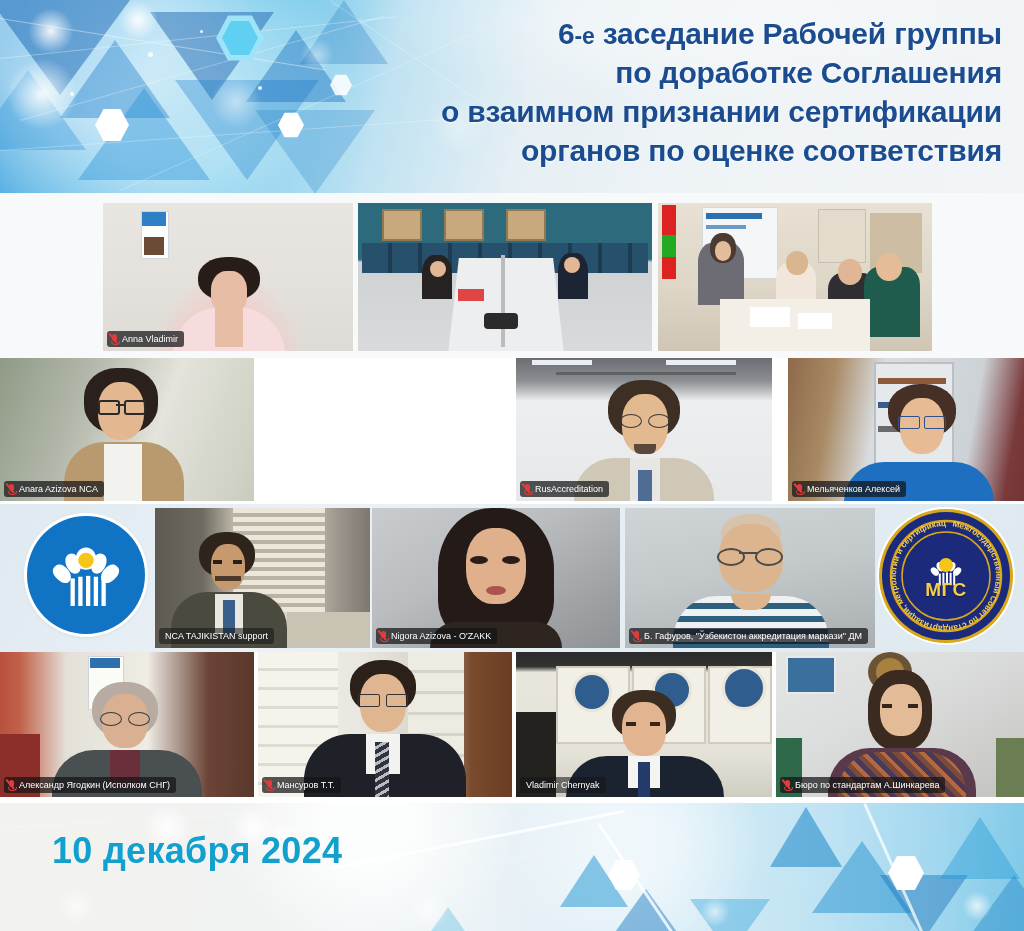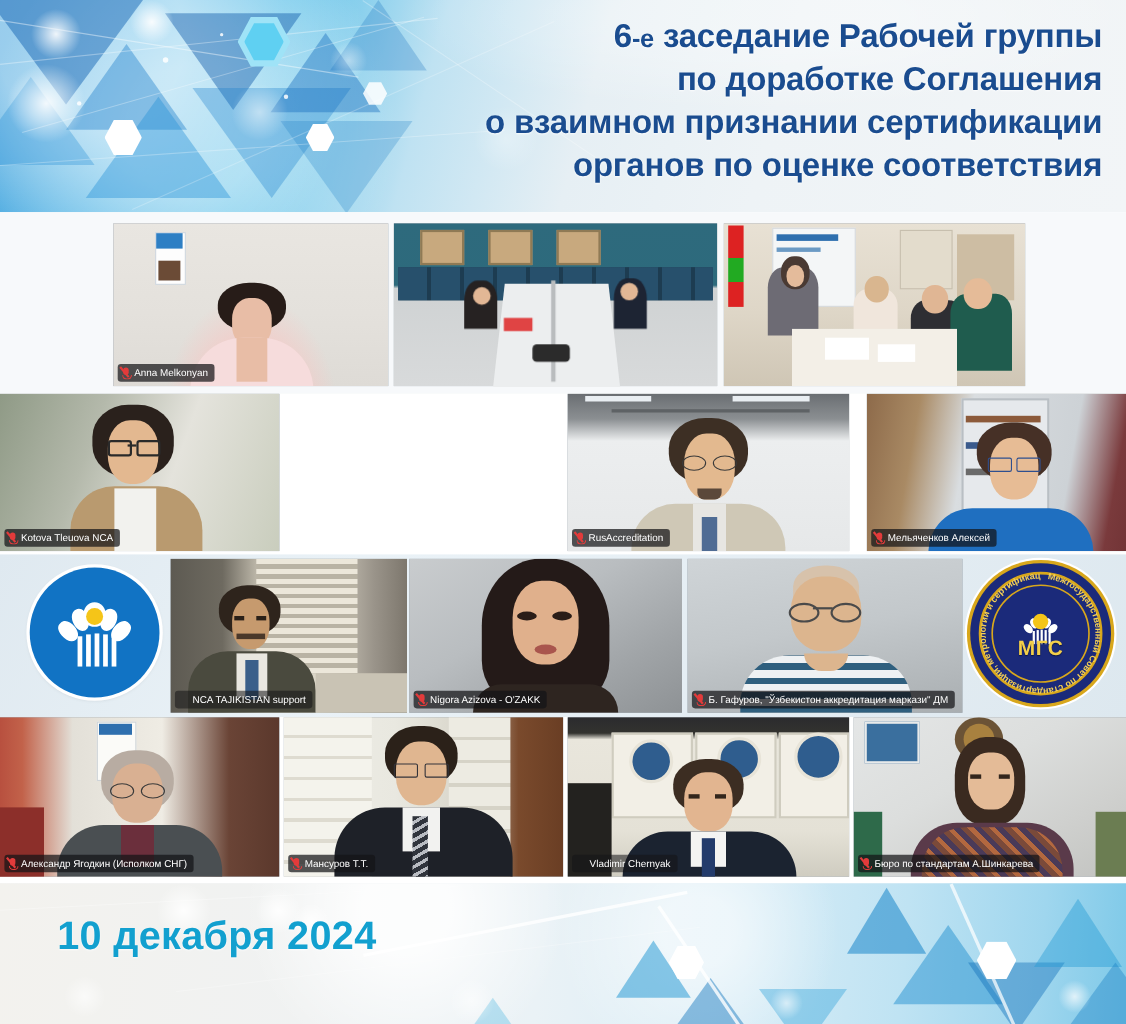--- a/index.html
+++ b/index.html
@@ -42,21 +42,21 @@
   .tile{position:absolute;overflow:hidden;background:#9aa3ab;}
   .tile .photo{position:absolute;inset:0;}
   .namebar{
     position:absolute;left:4px;bottom:4px;
     background:rgba(20,20,22,.72);color:#ffffff;
     font-size:9px;line-height:12px;padding:2px 6px 2px 4px;
     border-radius:3px;white-space:nowrap;
     display:flex;align-items:center;gap:3px;
     max-width:96%;overflow:hidden;
   }
-  .namebar.plain{background:rgba(20,20,22,.55);padding-left:16px;align-items:center;}
+  .namebar.plain{background:rgba(20,20,22,.55);padding-left:6px;align-items:center;}
   .mic{width:8px;height:11px;position:relative;flex:0 0 auto;}
   .mic i{position:absolute;left:1px;top:0;width:5px;height:7px;border-radius:3px;background:#e23b3b;}
   .mic u{position:absolute;left:0;top:7px;width:7px;height:3px;border-bottom:1.5px solid #e23b3b;border-left:1.5px solid #e23b3b;border-right:1.5px solid #e23b3b;border-radius:0 0 4px 4px;text-decoration:none;}
   .mic s{position:absolute;left:-1px;top:-1px;width:12px;height:1.6px;background:#e23b3b;transform:rotate(50deg);transform-origin:0 0;text-decoration:none;}
 
   
   .logo-cis{position:absolute;border-radius:50%;background:#1173c4;box-shadow:0 0 0 3px #ffffff,0 1px 5px rgba(0,0,0,.25);}
   .logo-mgs{position:absolute;border-radius:50%;background:#1b2a7a;
     box-shadow:0 0 0 3px #d8a71c,0 0 0 5px #ffffff,0 1px 5px rgba(0,0,0,.3);}
   .mgs-text{position:absolute;left:0;right:0;top:52%;text-align:center;color:#f4cf4a;
@@ -144,21 +144,21 @@
           <div style="position:absolute;left:108px;top:68px;width:36px;height:44px;border-radius:42%;background:#e8bda6;"></div>
           <div style="position:absolute;left:70px;top:104px;width:112px;height:50px;border-radius:48px 48px 0 0;background:#f6dcdc;"></div>
           <div style="position:absolute;left:112px;top:104px;width:28px;height:40px;background:#e8bda6;"></div>
         </div>
         <div class="namebar">
           <span class="mic">
               <i></i>
               <u></u>
               <s></s>
             </span>
-          <span>Anna Melkonyan</span>
+          <span>Anna Vladimir</span>
         </div>
       </div>
 
       <div class="tile" style="left:358px;top:10px;width:294px;height:148px;">
         <div class="photo" style="background:linear-gradient(180deg,#2e6a7d 0%,#2d6a7c 38%,#cfd2d3 40%,#d8dadb 100%);">
           <div style="position:absolute;left:24px;top:6px;width:36px;height:28px;background:#c8a97e;border:2px solid #8f7a55;"></div>
           <div style="position:absolute;left:86px;top:6px;width:36px;height:28px;background:#c8a97e;border:2px solid #8f7a55;"></div>
           <div style="position:absolute;left:148px;top:6px;width:36px;height:28px;background:#c8a97e;border:2px solid #8f7a55;"></div>
           <div style="position:absolute;left:4px;top:40px;width:286px;height:30px;background:#1f3f55;"></div>
           <div style="position:absolute;left:4px;top:40px;width:286px;height:30px;background:repeating-linear-gradient(90deg,#27506c 0 26px,#1d3c51 26px 30px);"></div>
@@ -208,21 +208,21 @@
           <div style="position:absolute;left:116px;top:46px;width:8px;height:2px;background:#2a2a2a;"></div>
           <div style="position:absolute;left:64px;top:84px;width:120px;height:60px;border-radius:40px 40px 0 0;background:#b99a6f;"></div>
           <div style="position:absolute;left:104px;top:86px;width:38px;height:58px;background:#f2f2ee;"></div>
         </div>
         <div class="namebar">
           <span class="mic">
               <i></i>
               <u></u>
               <s></s>
             </span>
-          <span>Kotova Tleuova NCA</span>
+          <span>Anara Azizova NCA</span>
         </div>
       </div>
 
 
       <div class="tile" style="left:516px;top:0;width:256px;height:143px;">
         <div class="photo" style="background:linear-gradient(180deg,#6a6e72 0%,#8b8f92 16%,#eceeef 30%,#e6e8e9 100%);">
           <div style="position:absolute;left:16px;top:2px;width:60px;height:5px;background:#e9eef2;"></div>
           <div style="position:absolute;left:150px;top:2px;width:70px;height:5px;background:#e9eef2;"></div>
           <div style="position:absolute;left:40px;top:14px;width:180px;height:3px;background:#5e6265;"></div>
           <div style="position:absolute;left:92px;top:22px;width:72px;height:60px;border-radius:46%;background:#3d2f24;"></div>

